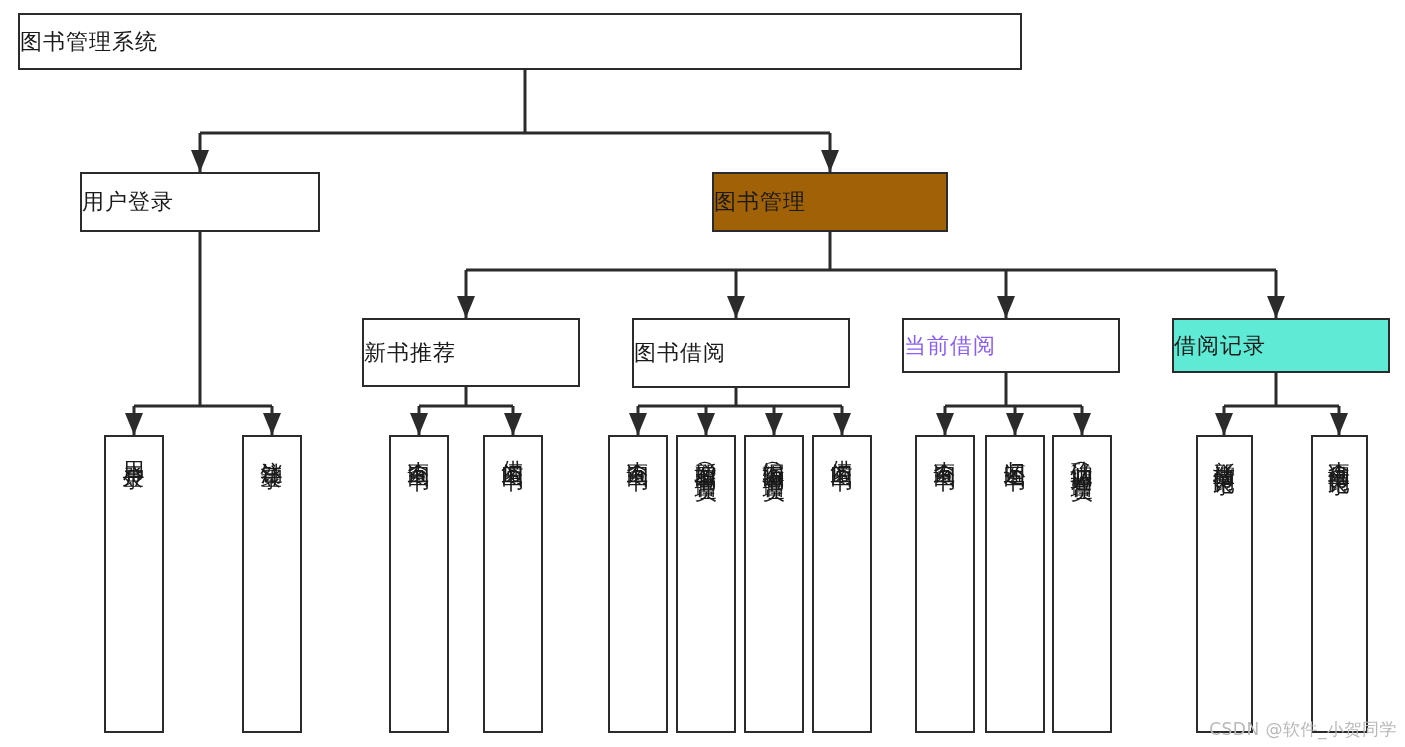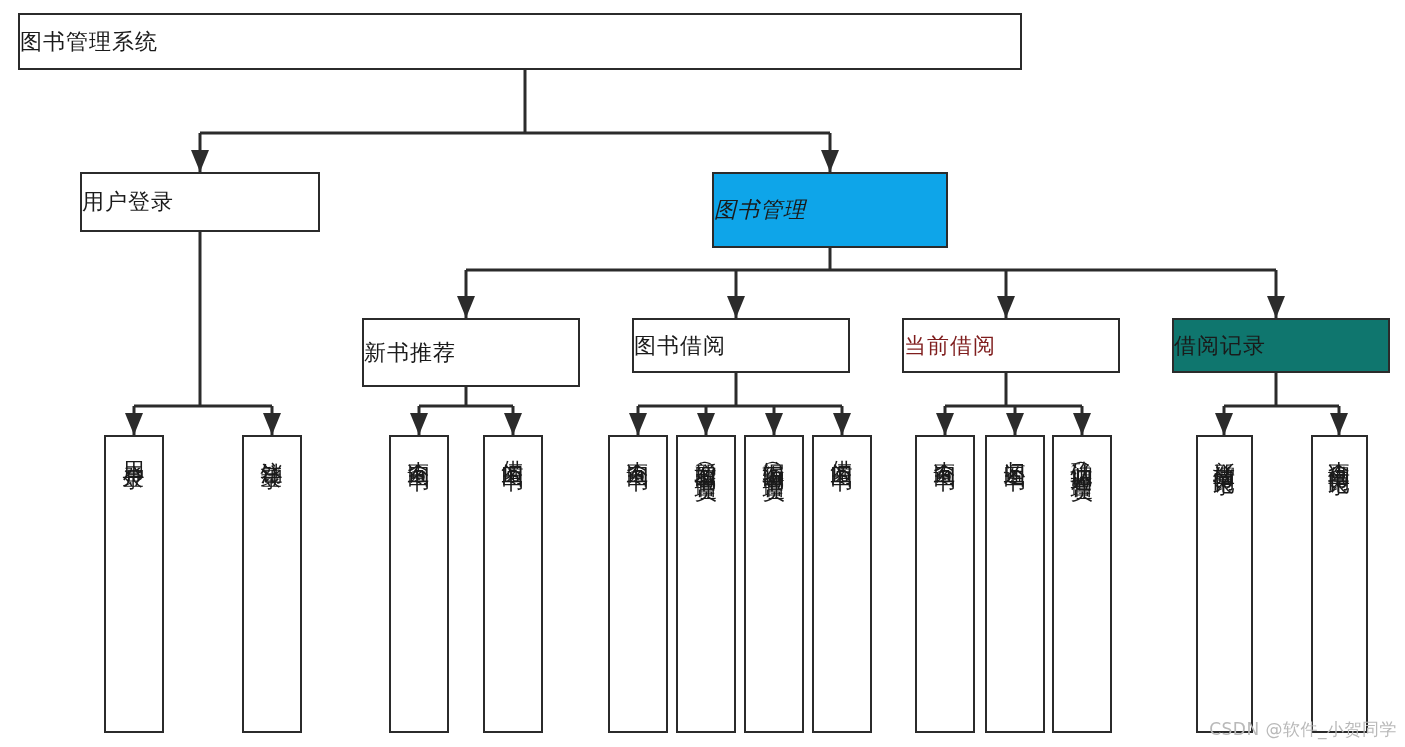--- a/index.html
+++ b/index.html
@@ -131,33 +131,33 @@
       <polygon points="1330,413 1348,413 1339,435" fill="#2b2b2b"></polygon>
     </svg>
 
   <div id="nodes-layer">
       <div class="node horiz" style="left: 18px; top: 13px; width: 1004px; height: 57px; border-color: rgb(43, 43, 43); background: rgb(255, 255, 255); color: rgb(26, 26, 26);">
         <span class="label">图书管理系统</span>
       </div>
       <div class="node horiz" style="left: 80px; top: 172px; width: 240px; height: 60px; border-color: rgb(43, 43, 43); background: rgb(255, 255, 255); color: rgb(26, 26, 26);">
         <span class="label">用户登录</span>
       </div>
-      <div class="node horiz" style="left: 712px; top: 172px; width: 236px; height: 76px; border-color: rgb(43, 43, 43); background: #0ea5e9; color: rgb(26, 26, 26); font-style: italic;">
+      <div class="node horiz" style="left: 712px; top: 172px; width: 236px; height: 60px; border-color: rgb(43, 43, 43); background: #a16207; color: rgb(26, 26, 26);">
         <span class="label">图书管理</span>
       </div>
       <div class="node horiz" style="left: 362px; top: 318px; width: 218px; height: 69px; border-color: rgb(43, 43, 43); background: rgb(255, 255, 255); color: rgb(26, 26, 26);">
         <span class="label">新书推荐</span>
       </div>
-      <div class="node horiz" style="left: 632px; top: 318px; width: 218px; height: 55px; border-color: rgb(43, 43, 43); background: rgb(255, 255, 255); color: rgb(26, 26, 26);">
+      <div class="node horiz" style="left: 632px; top: 318px; width: 218px; height: 70px; border-color: rgb(43, 43, 43); background: rgb(255, 255, 255); color: rgb(26, 26, 26);">
         <span class="label">图书借阅</span>
       </div>
-      <div class="node horiz" style="left: 902px; top: 318px; width: 218px; height: 55px; border-color: rgb(43, 43, 43); background: rgb(255, 255, 255); color: #7f1d1d;">
+      <div class="node horiz" style="left: 902px; top: 318px; width: 218px; height: 55px; border-color: rgb(43, 43, 43); background: rgb(255, 255, 255); color: #8b5cf6;">
         <span class="label">当前借阅</span>
       </div>
-      <div class="node horiz" style="left: 1172px; top: 318px; width: 218px; height: 55px; border-color: rgb(43, 43, 43); background: #0f766e; color: rgb(26, 26, 26);">
+      <div class="node horiz" style="left: 1172px; top: 318px; width: 218px; height: 55px; border-color: rgb(43, 43, 43); background: #5eead4; color: rgb(26, 26, 26);">
         <span class="label">借阅记录</span>
       </div>
       <div class="node vert" style="left: 104px; top: 435px; width: 60px; height: 298px; border-color: rgb(43, 43, 43); background: rgb(255, 255, 255); color: rgb(26, 26, 26);">
         <span class="label">用户登录</span>
       </div>
       <div class="node vert" style="left: 242px; top: 435px; width: 60px; height: 298px; border-color: rgb(43, 43, 43); background: rgb(255, 255, 255); color: rgb(26, 26, 26);">
         <span class="label">注销登录</span>
       </div>
       <div class="node vert" style="left: 389px; top: 435px; width: 60px; height: 298px; border-color: rgb(43, 43, 43); background: rgb(255, 255, 255); color: rgb(26, 26, 26);">
         <span class="label">查询图书</span>

